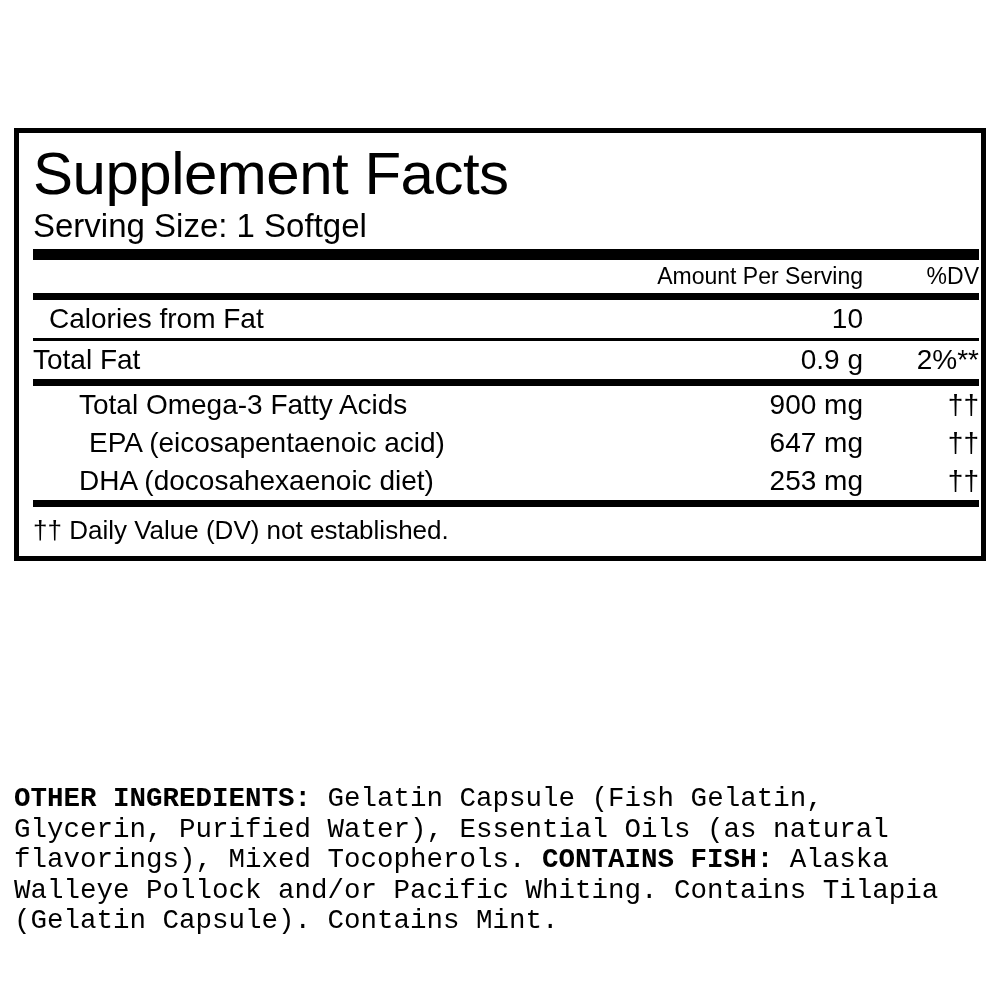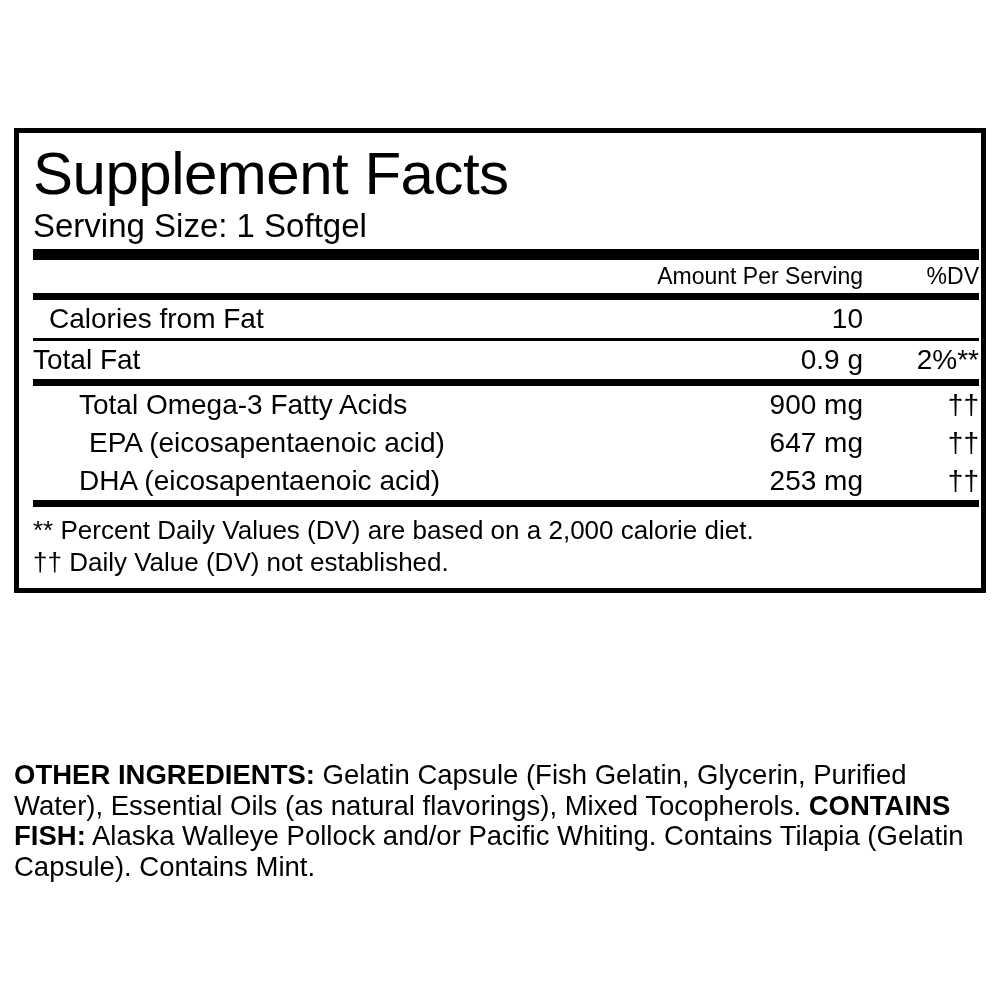--- a/index.html
+++ b/index.html
@@ -92,24 +92,25 @@
   .footnotes {
     font-size: 26px;
     line-height: 32px;
     padding-top: 7px;
   }
   .footnotes div { white-space: nowrap; }
 
   .other {
     position: absolute;
     left: 14px;
-    top: 760px;
+    top: 784px;
     width: 972px;
     font-size: 27.5px;
     line-height: 30.5px;
+    font-family: Liberation Mono, monospace;
   }
   .other b { font-weight: bold; }
 </style>
 </head>
 <body>
 
 <div class="panel">
 
   <div class="label">
 
@@ -154,31 +155,30 @@
         <td class="col-name indent-2">Total Omega-3 Fatty Acids</td>
         <td class="col-amount">900 mg</td>
         <td class="col-dv">††</td>
       </tr>
       <tr>
         <td class="col-name indent-3">EPA (eicosapentaenoic acid)</td>
         <td class="col-amount">647 mg</td>
         <td class="col-dv">††</td>
       </tr>
       <tr>
-        <td class="col-name indent-2">DHA (eicosapentaenoic acid)</td>
+        <td class="col-name indent-2">DHA (docosahexaenoic diet)</td>
         <td class="col-amount">253 mg</td>
         <td class="col-dv">††</td>
       </tr>
     </tbody>
       </table>
 
     <div class="rule-med"></div>
 
     <div class="footnotes">
-      <div>** Percent Daily Values (DV) are based on a 2,000 calorie diet.</div>
       <div>†† Daily Value (DV) not established.</div>
     </div>
 
   </div>
 
   <div class="other">
     <b>OTHER INGREDIENTS:</b><span> Gelatin Capsule (Fish Gelatin, Glycerin, Purified Water), Essential Oils (as natural flavorings), Mixed Tocopherols. </span><b>CONTAINS FISH:</b><span> Alaska Walleye Pollock and/or Pacific Whiting. Contains Tilapia (Gelatin Capsule). Contains Mint.</span>
   </div>
 
 </div>

